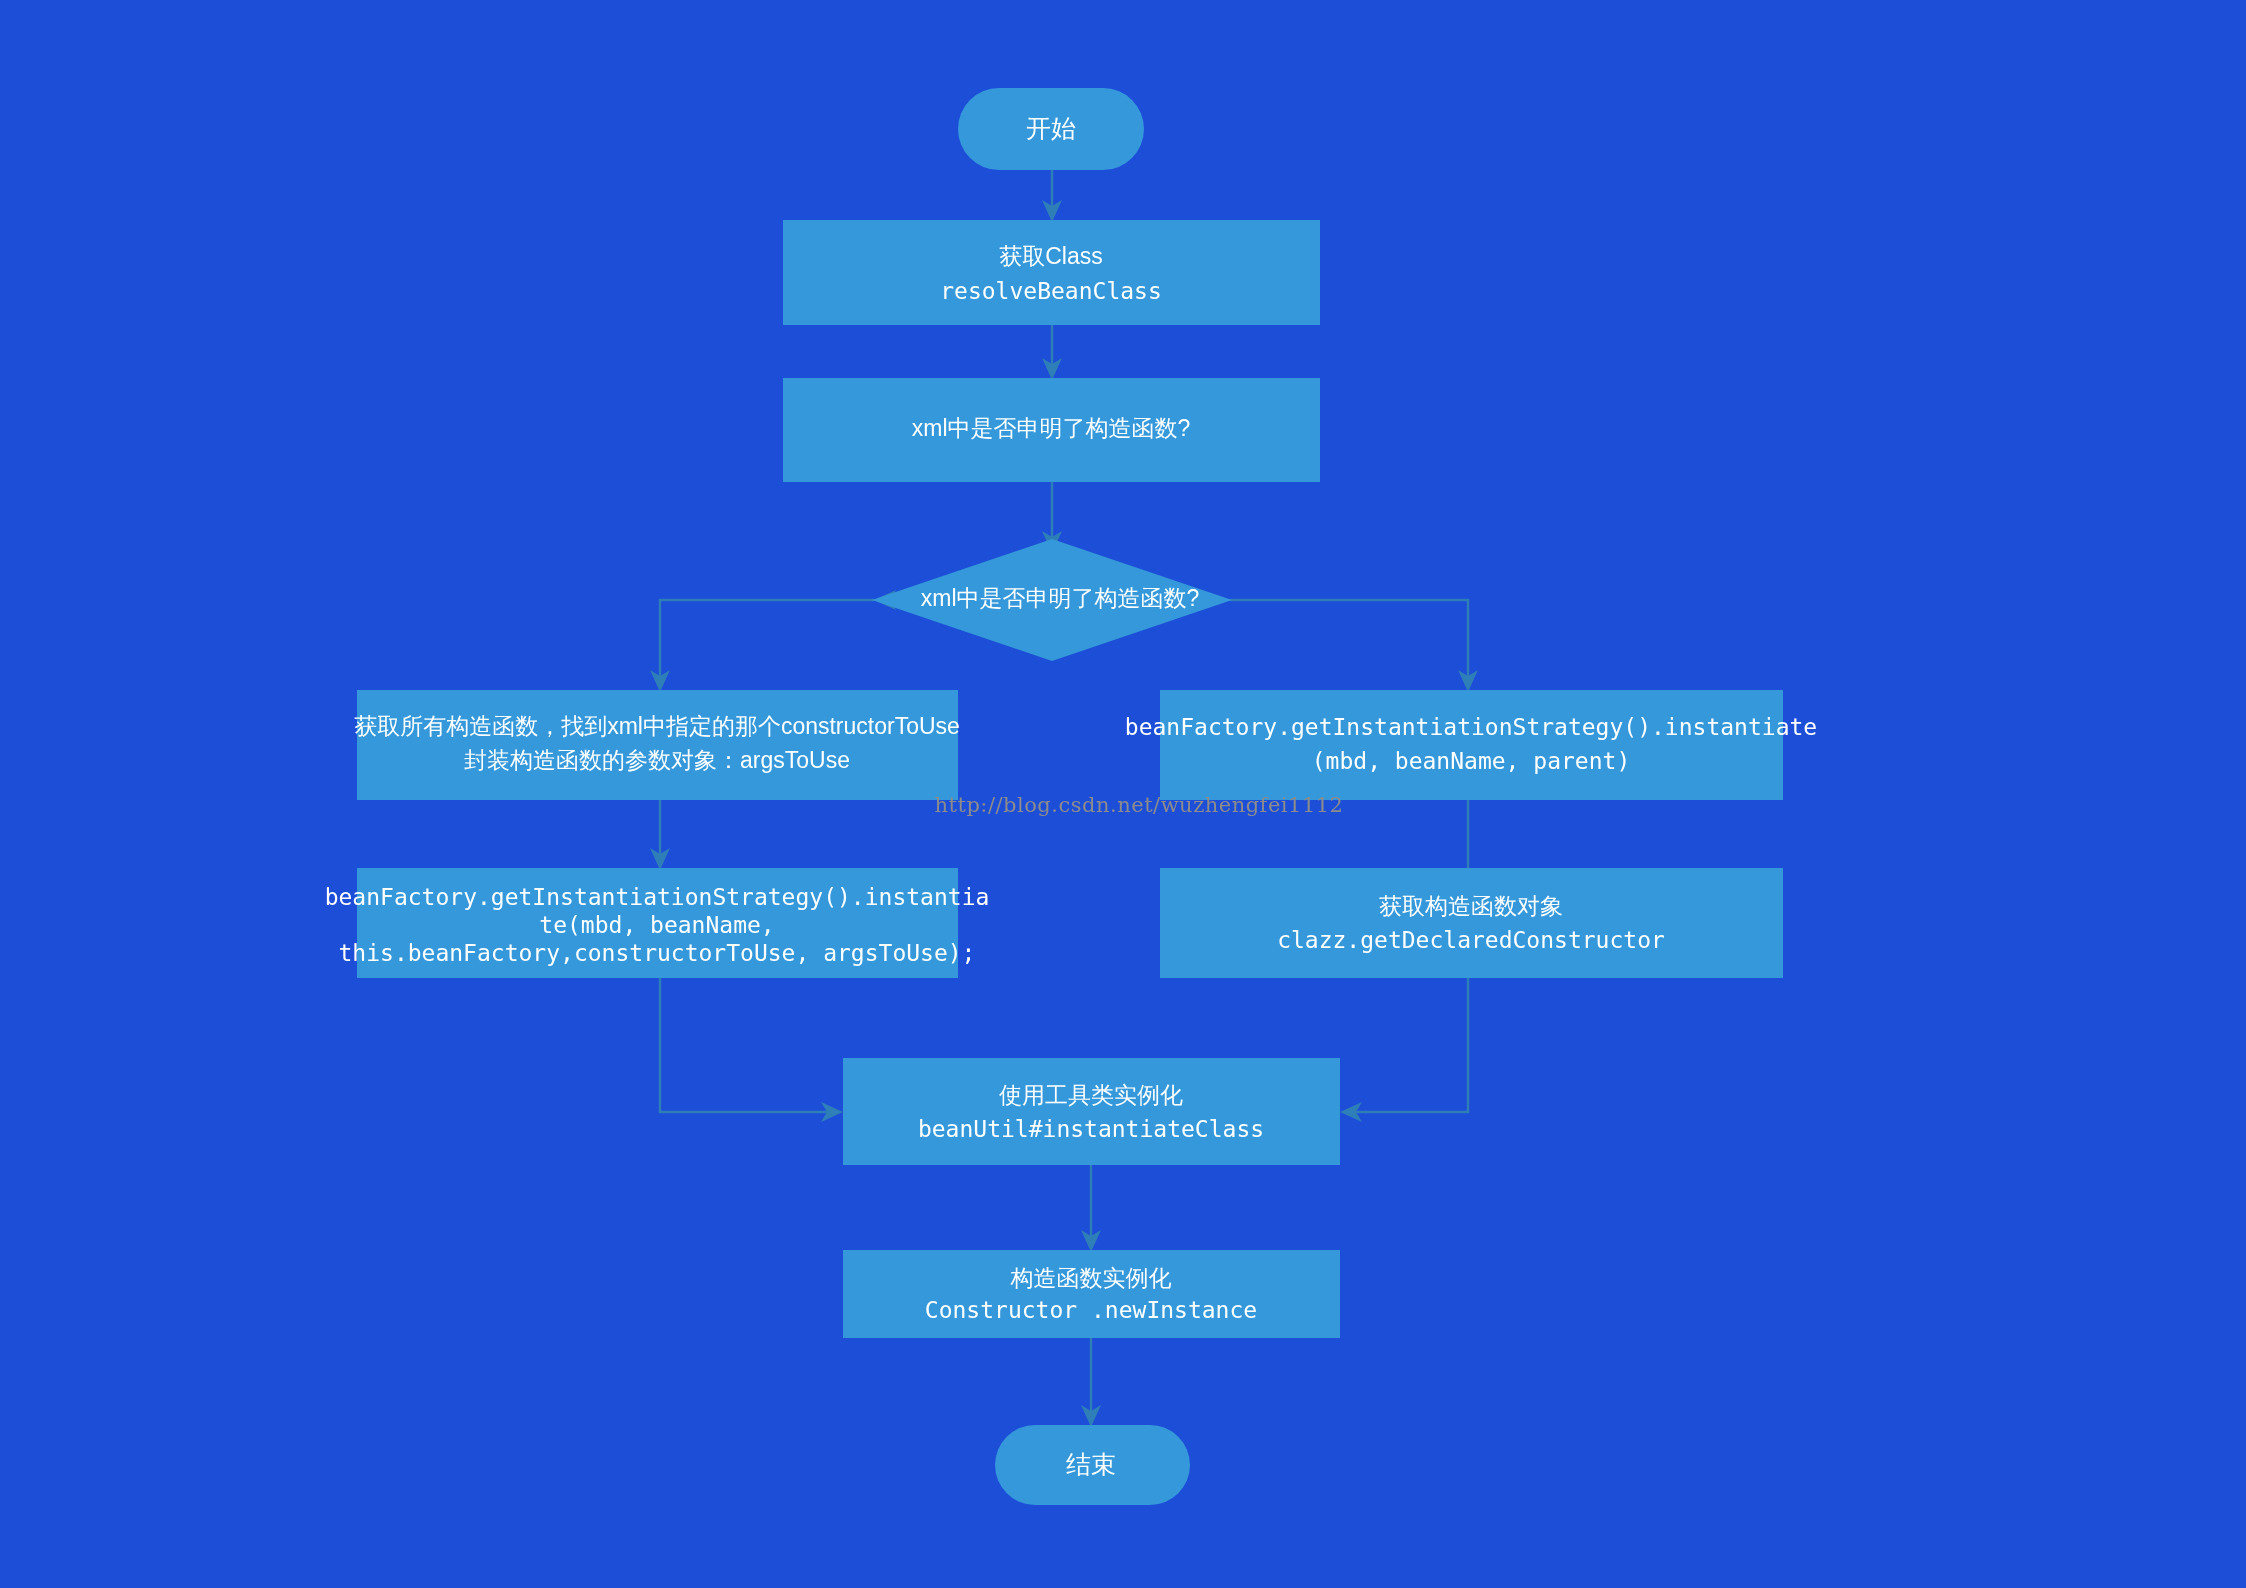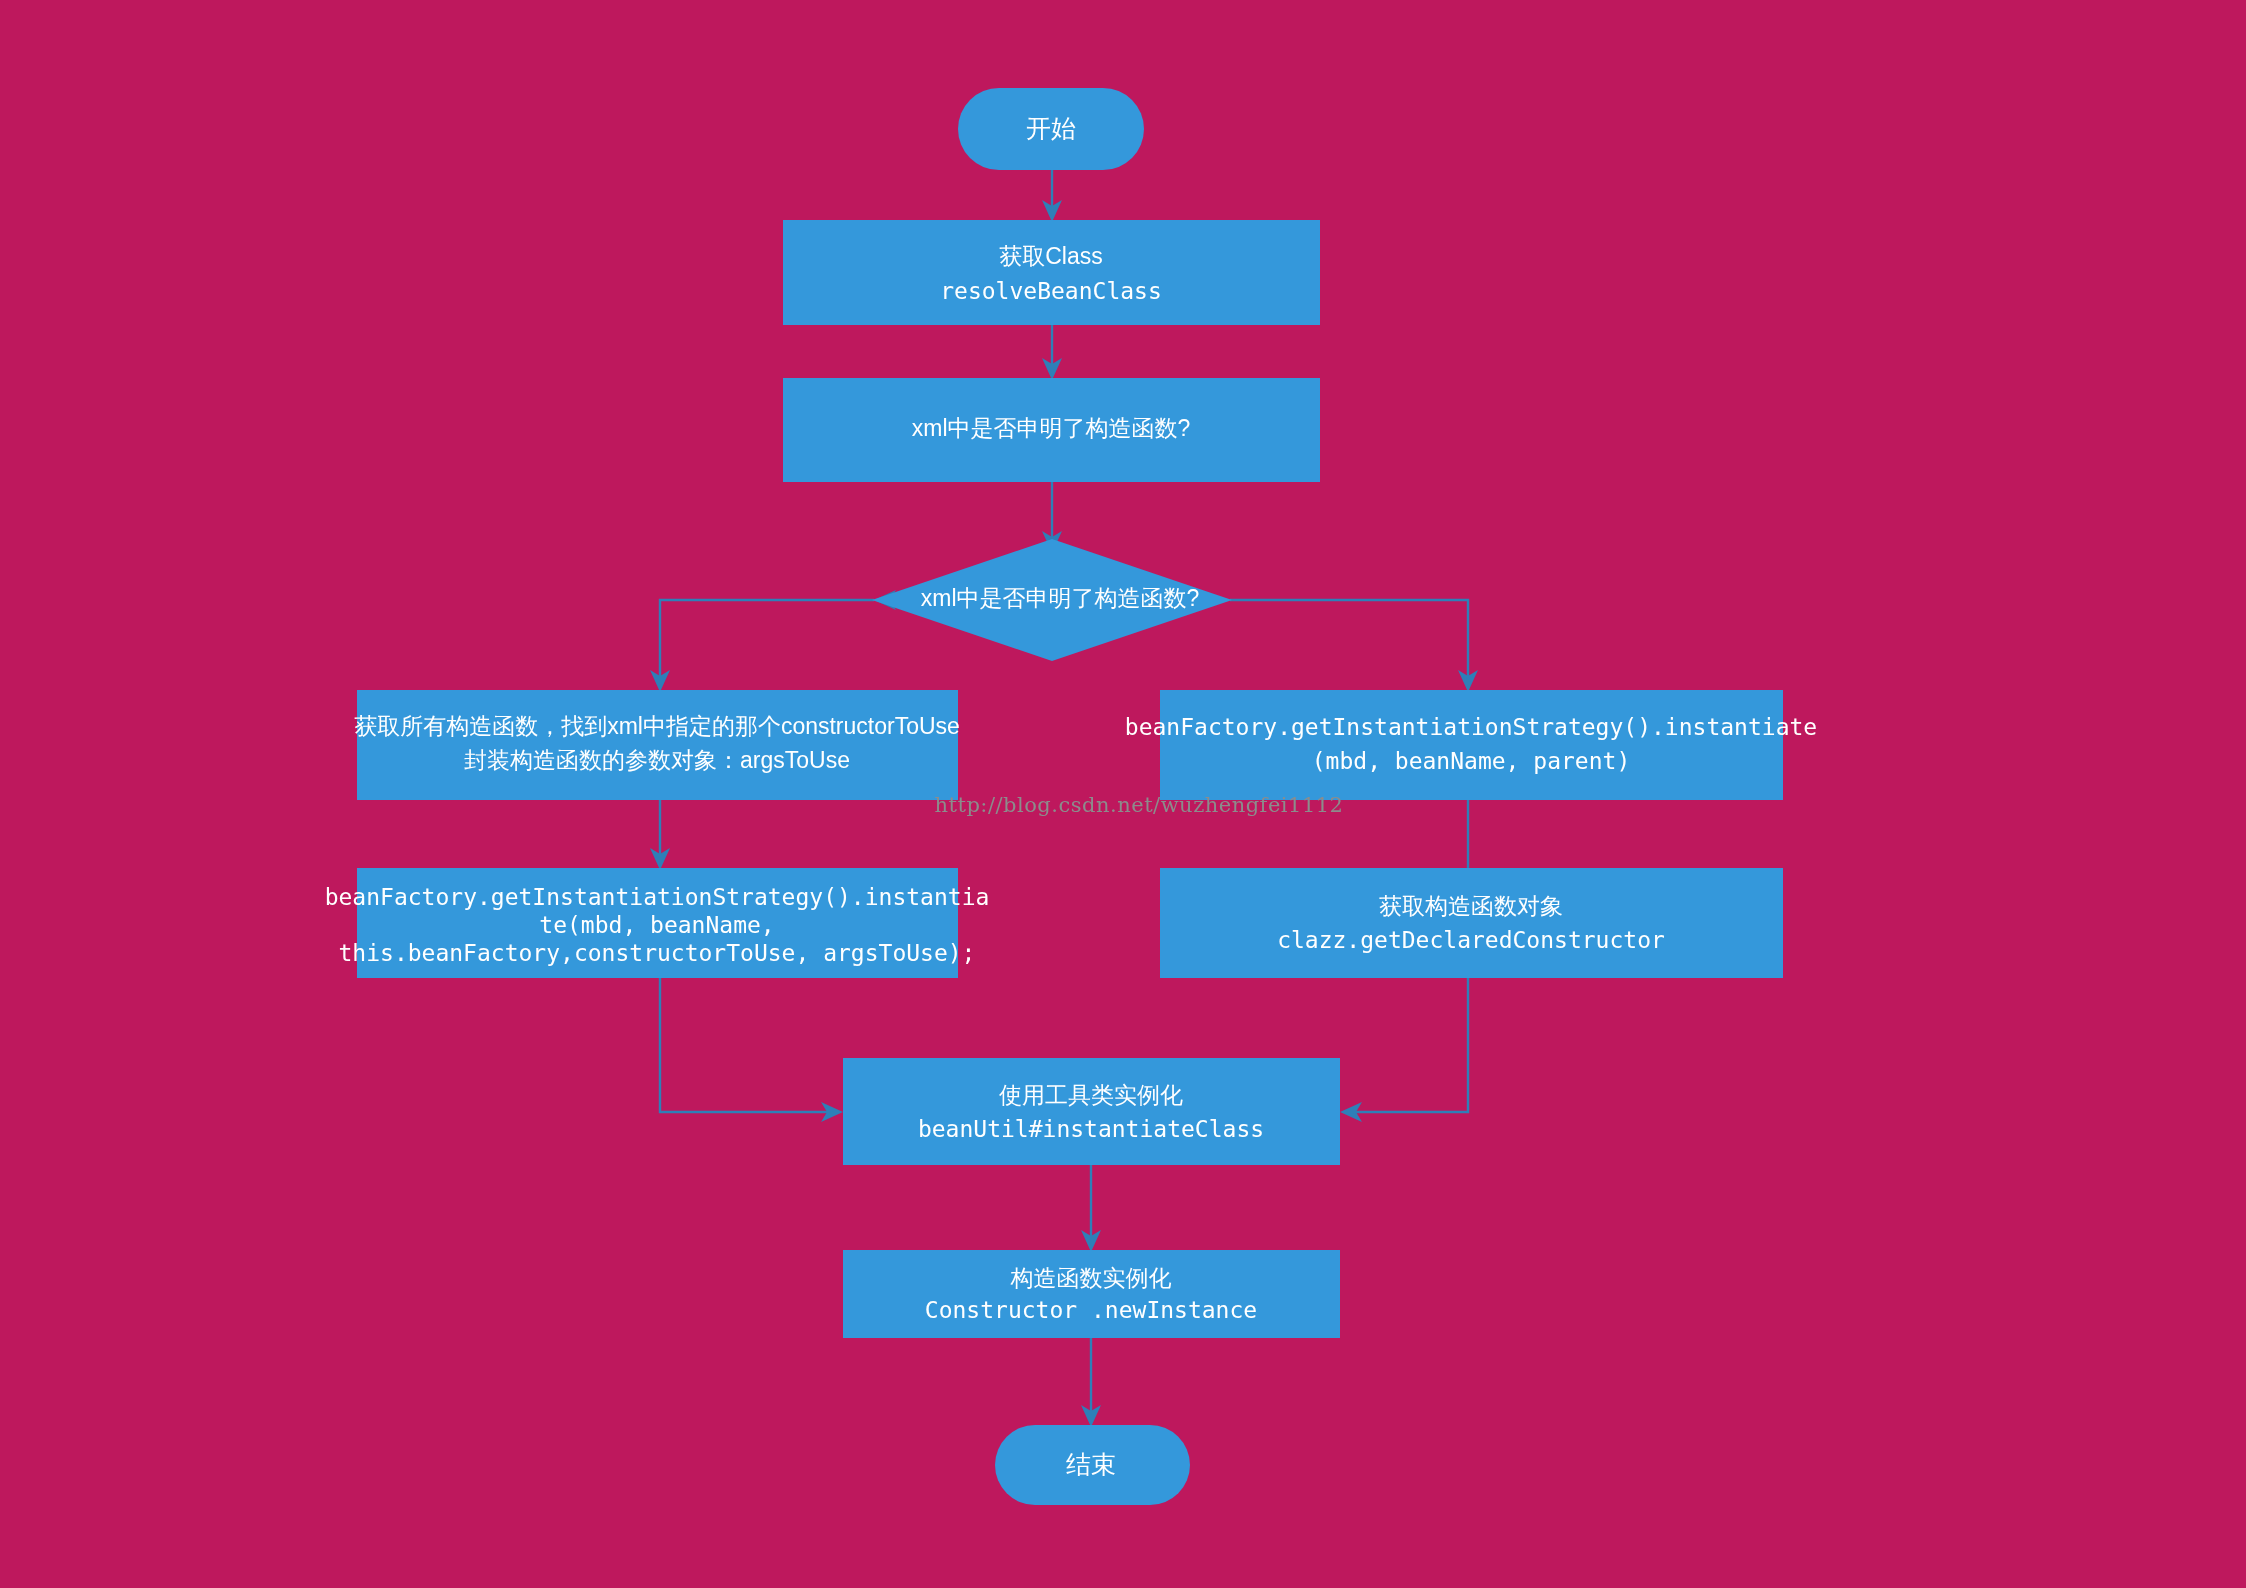--- a/index.html
+++ b/index.html
@@ -11,21 +11,21 @@
   body {
     width: 2246px;
     height: 1588px;
     overflow: hidden;
     font-family: "Liberation Sans", "DejaVu Sans", sans-serif;
   }
   #flow-root {
     position: relative;
     width: 2246px;
     height: 1588px;
-    background: #be185d;
+    background: #1d4ed8;
   }
   svg#flow-svg {
     display: block;
     width: 2246px;
     height: 1588px;
   }
   .node-shape {
     fill: #3498db;
     stroke: none;
   }

